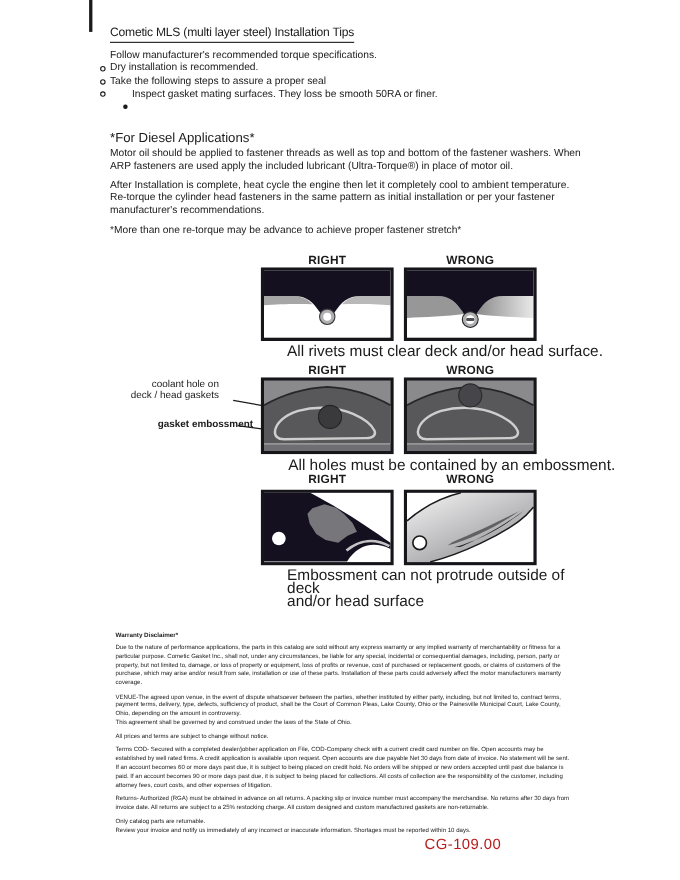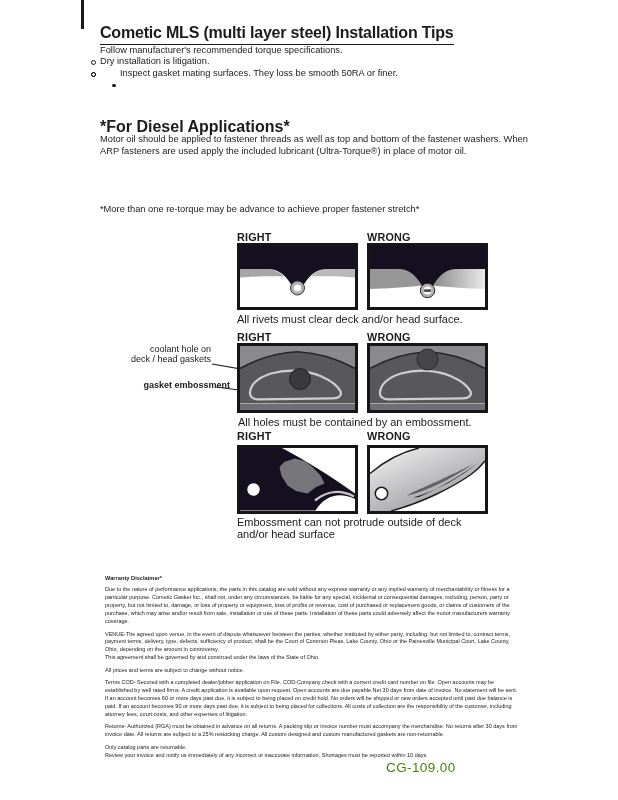--- a/index.html
+++ b/index.html
@@ -2,81 +2,83 @@
 <html><head>
 <meta charset="utf-8">
 <style>
   * { margin:0; padding:0; box-sizing:border-box; }
   html,body { background:#ffffff; }
   body { font-family:"Liberation Sans", sans-serif; color:#1b1b1b; }
   .page { position:relative; width:618px; height:800px; background:#ffffff; overflow:hidden; }
 
   .corner-mark { position:absolute; left:81px; top:0; width:2.5px; height:29px; background:#1a1a1a; }
 
-  .title { position:absolute; left:100px; top:24px; font-size:16px; font-weight:bold; letter-spacing:-0.2px; }
+  .title { position:absolute; left:100px; top:24px; font-size:11px; font-weight:normal; letter-spacing:-0.2px; }
   .title span { display:inline-block; border-bottom:1.5px solid #1b1b1b; padding-bottom:1.5px; }
 
   .bullets { position:absolute; left:91px; top:44.8px; width:440px; font-size:9.3px; line-height:11.6px; }
   .b-row { display:flex;align-items:flex-end; }
   .b-row.sub { margin-left:20px; }
   .b-mark { flex:0 0 9px; position:relative; }
   .b-mark.o::after { content:""; position:absolute; left:0; top:3.6px; width:3.2px; height:3.2px; border:0.9px solid #1b1b1b; border-radius:50%; }
   .b-mark.d::after { content:""; position:absolute; left:1px; top:4px; width:3.6px; height:3.6px; background:#1b1b1b; border-radius:50%; }
 
-  .diesel-heading { position:absolute; left:100px; top:117.5px; font-size:16px; font-weight:bold; }
+  .diesel-heading { position:absolute; left:100px; top:117.5px; font-size:12px; font-weight:normal; }
   .para { position:absolute; left:100px; width:432px; font-size:9.3px; line-height:11.6px; }
   .para.p1 { top:134px; }
   .para.p2 { top:162.5px; }
   .para.p3 { top:204px; }
 
-  .dlabel { position:absolute; width:121px; text-align:left; font-size:10.8px; font-weight:bold; letter-spacing:0.2px; }
+  .dlabel { position:absolute; width:121px; text-align:center; font-size:10.8px; font-weight:bold; letter-spacing:0.2px; }
   .panel { position:absolute; }
-  .caption { position:absolute; font-size:11px; line-height:11.8px; }
+  .caption { position:absolute; font-size:14px; line-height:11.8px;margin-left:24px; }
 
   .side-label { position:absolute; text-align:right; font-size:9px; line-height:10.4px; }
-  .lbl-coolant { left:108px; top:343.5px; width:103px; }
+  .lbl-coolant { left:96px; top:343.5px; width:103px; }
   .lbl-emboss  { left:116px; top:379.5px; width:114px;font-weight:bold; }
   .leader-lines { position:absolute; left:211px; top:358px; }
 
   .disclaimer { position:absolute; left:105px; top:575px; width:413px; font-size:5.5px; line-height:7.9px; color:#1b1b1b; }
   .disclaimer .dhead { font-size:5.7px; font-weight:bold; margin-bottom:3.5px; }
   .disclaimer p { margin-bottom:4.6px; }
   .disclaimer p span { display:block; }
 
-  .doc-code { position:absolute; left:386px; top:760px; font-size:13.5px; letter-spacing:0.4px; color:#4d7c0f; }
+  .doc-code { position:absolute; left:386px; top:760px; font-size:13.5px; letter-spacing:0.4px; color:#b91c1c; }
 </style>
 </head>
 <body>
 
 <div class="page">
 
   <div class="corner-mark"></div>
 
   <h1 class="title"><span>Cometic MLS (multi layer steel) Installation Tips</span></h1>
 
   <div class="bullets">
     <div class="b-row">
         <span class="b-mark o"></span>
         <span>Follow manufacturer's recommended torque specifications.</span>
       </div>
     <div class="b-row">
         <span class="b-mark o"></span>
-        <span>Dry installation is litigation.</span>
+        <span>Dry installation is recommended.</span>
       </div>
     <div class="b-row">
         <span class="b-mark o"></span>
+        <span>Take the following steps to assure a proper seal</span>
       </div>
     <div class="b-row sub">
         <span class="b-mark d"></span>
         <span>Inspect gasket mating surfaces.  They loss be smooth 50RA or finer.</span>
       </div>
   </div>
 
   <h2 class="diesel-heading">*For Diesel Applications*</h2>
   <p class="para p1">Motor oil should be applied to fastener threads as well as top and bottom of the fastener washers. When ARP fasteners are used apply the included lubricant (Ultra-Torque®) in place of motor oil.</p>
+  <p class="para p2">After Installation is complete, heat cycle the engine then let it completely cool to ambient temperature. Re-torque the cylinder head fasteners in the same pattern as initial installation or per your fastener manufacturer's recommendations.</p>
   <p class="para p3">*More than one re-torque may be advance to achieve proper fastener stretch*</p>
 
   <div class="dlabel" style="left:237px;top:231px">RIGHT</div>
   <div class="dlabel" style="left:367px;top:231px">WRONG</div>
 
   <svg class="panel" style="left:237px;top:243px" width="121" height="67" viewBox="0 0 121 67">
     <rect x="1.5" y="1.5" width="118" height="64" fill="#ffffff"></rect>
     <path d="M3,26 L30,26 C38,26.5 43,29 47,33.5 C33,33 15,33.5 3,34.5 Z" fill="#a6a6a6"></path>
     <path d="M118,26 L91,26 C83,26.5 78,29 74,33.5 C88,33 106,33.5 118,34.5 Z" fill="#b9b9b9"></path>
     <path d="M3,3 H118 V26 L91,26 C79,26 73.5,31.5 67.5,40.5 C63.5,46.5 62,51 60.5,52 C59,51 57.5,46.5 53.5,40.5 C47.5,31.5 42,26 30,26 L3,26 Z" fill="#151020"></path>

